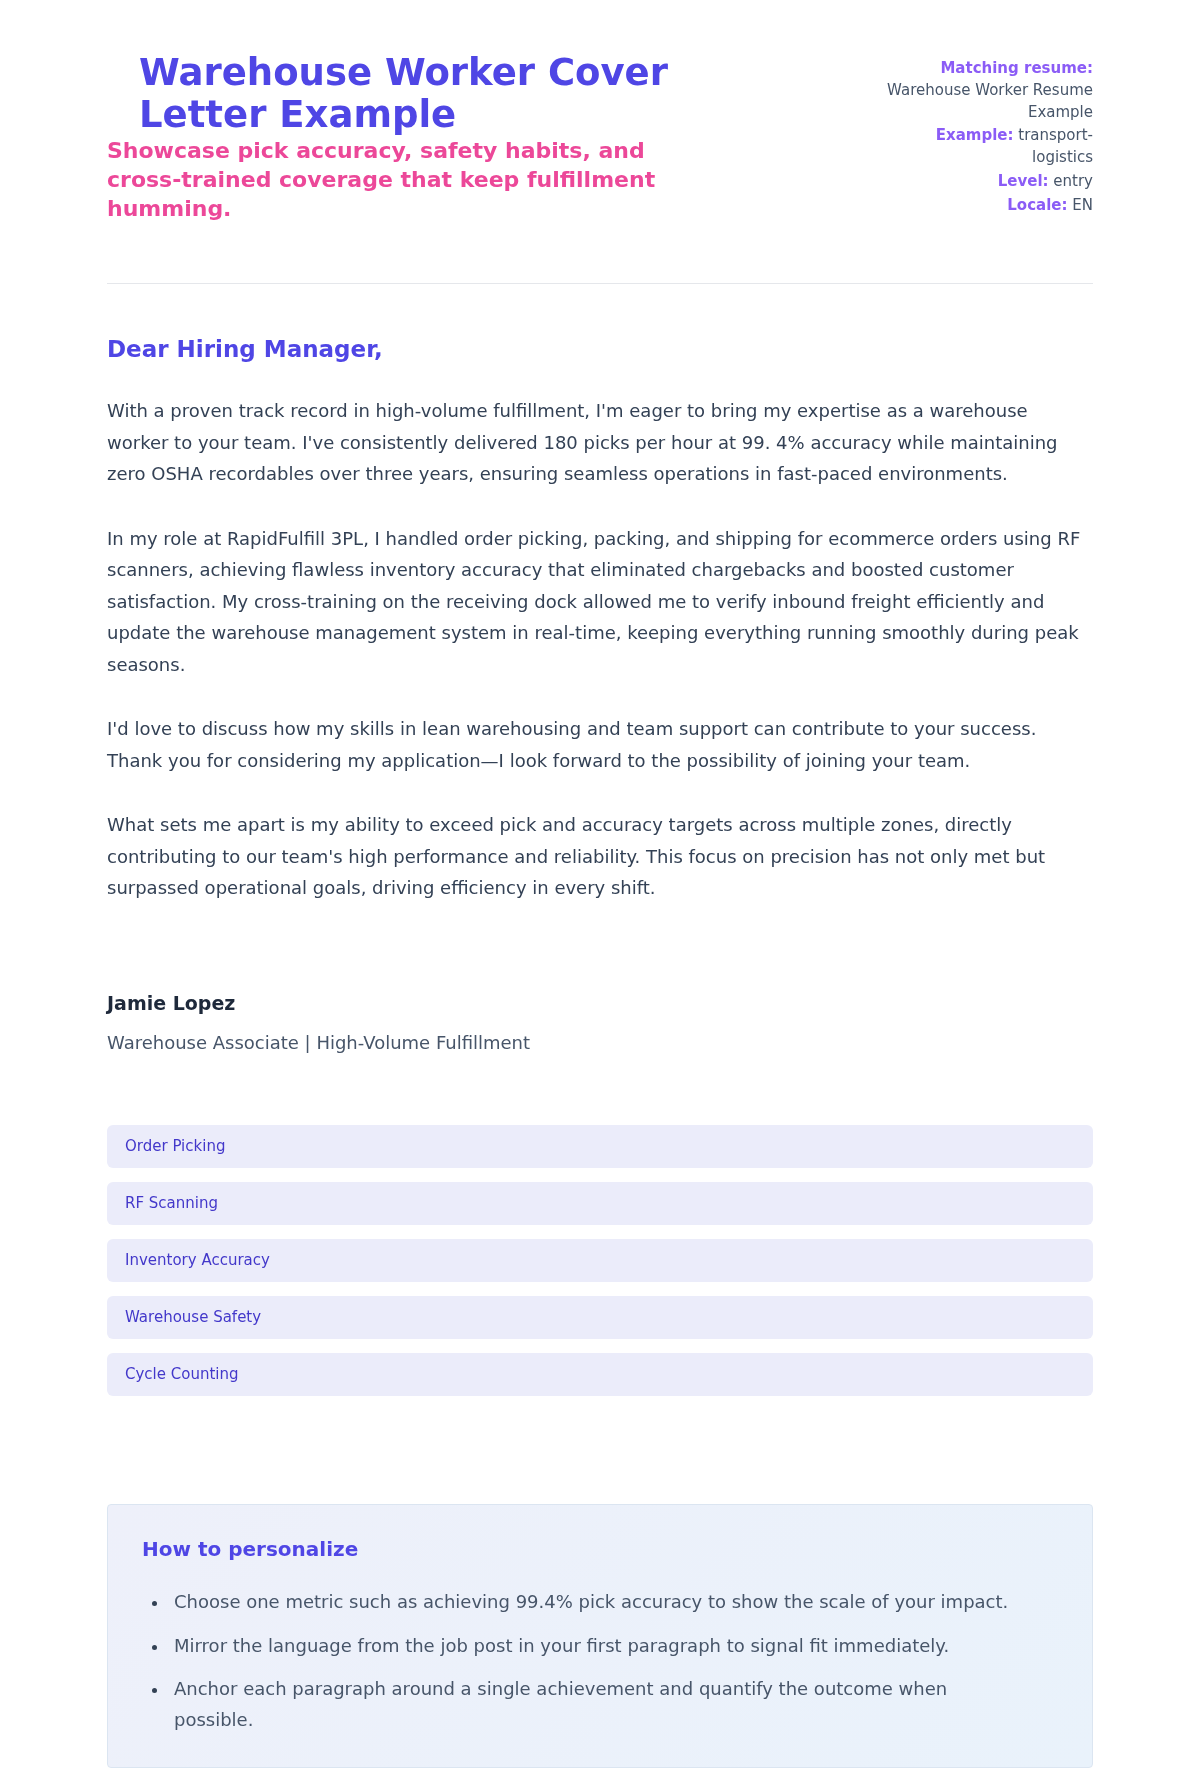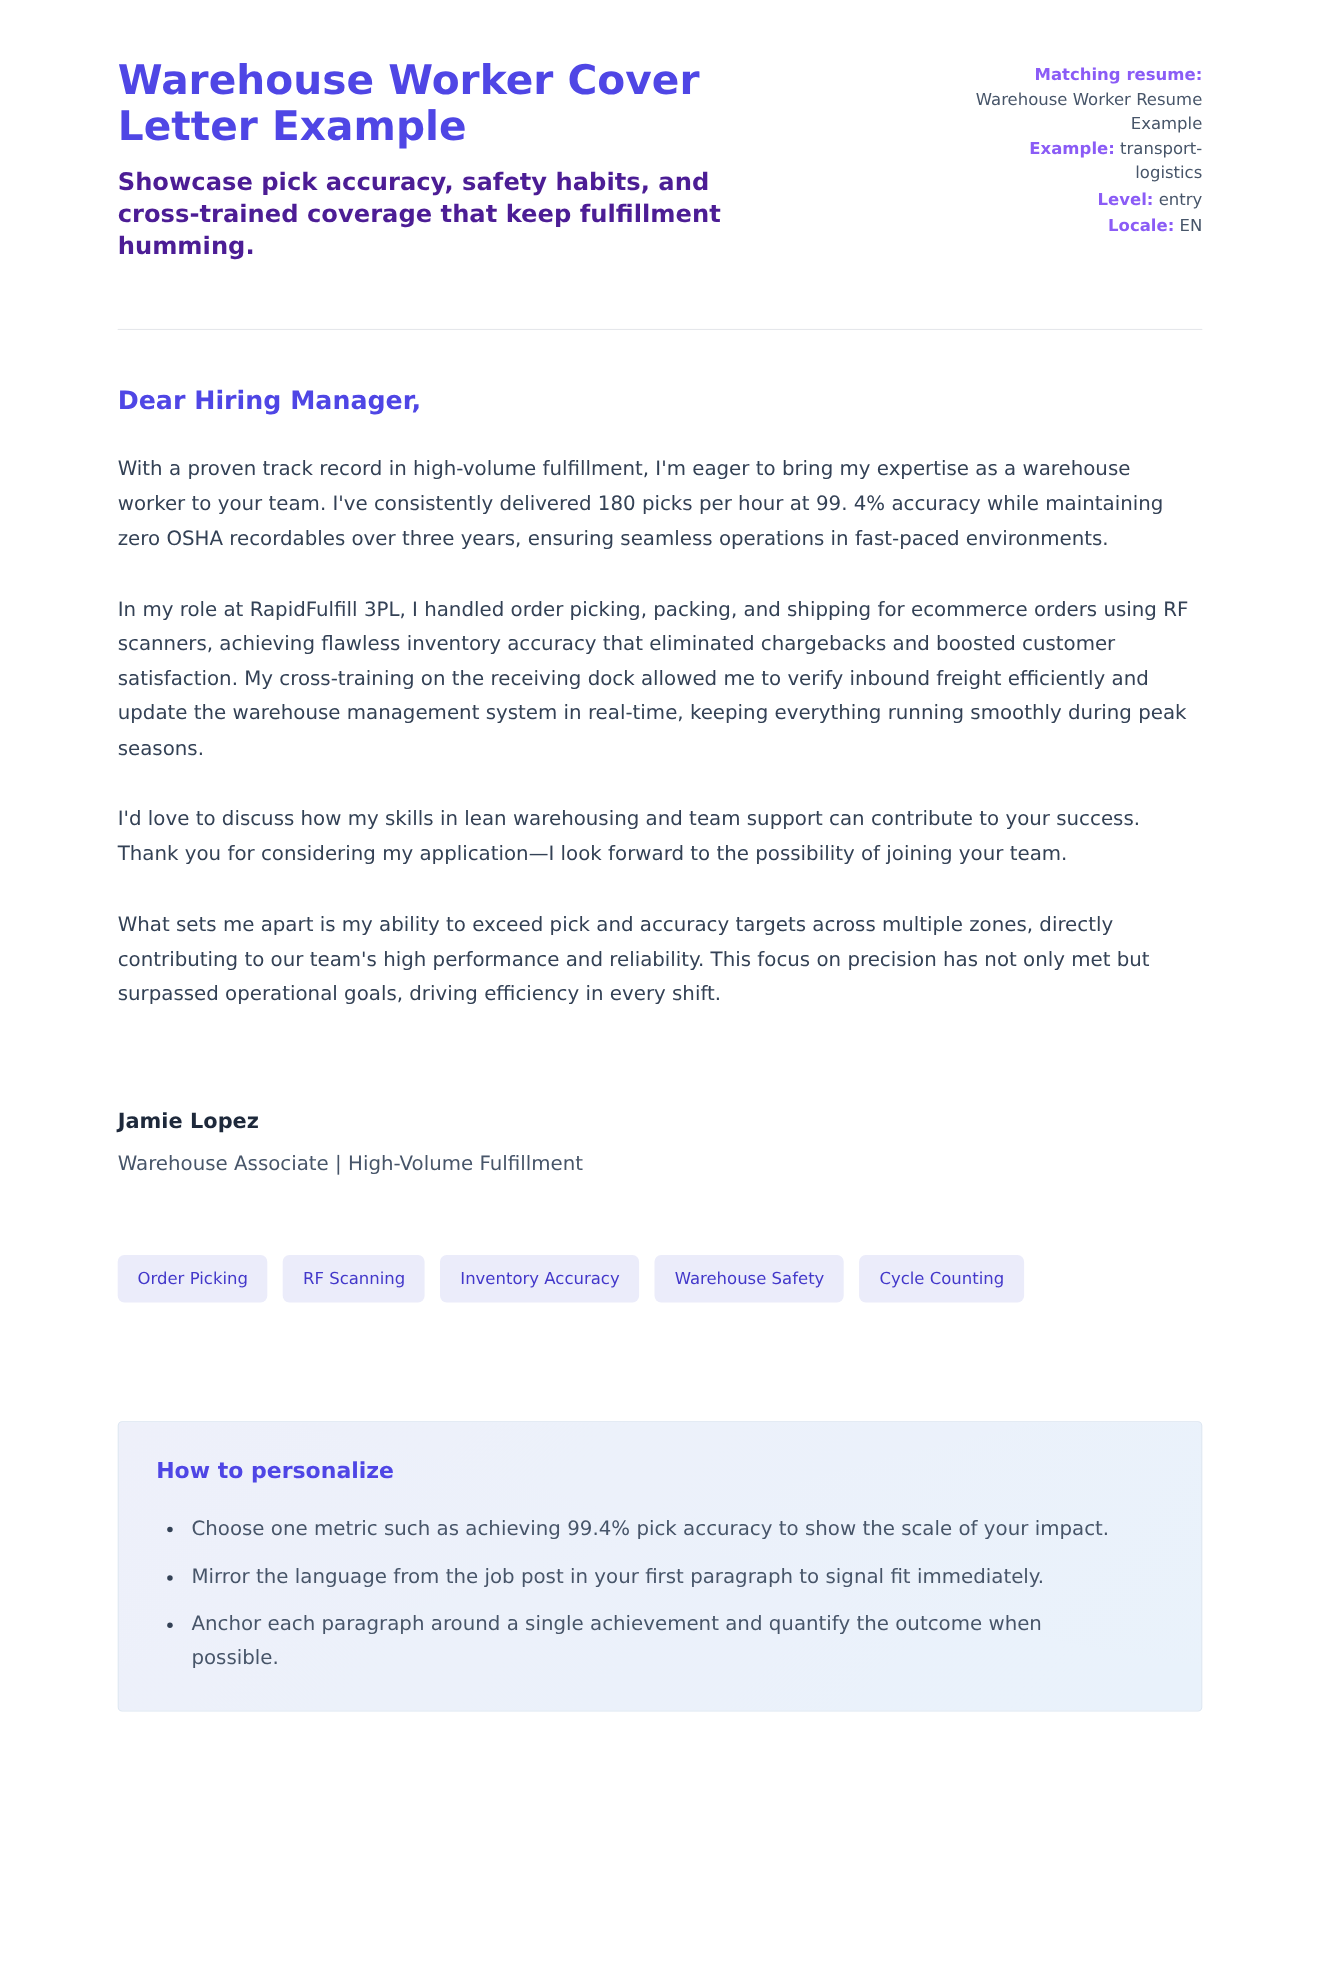--- a/index.html
+++ b/index.html
@@ -20,27 +20,28 @@
   
   .header { display: flex; justify-content: space-between; align-items: flex-start; }
   .title-block { flex: 1 1 auto; }
   .page-title {
     font-size: 37px;
     line-height: 1.14;
     font-weight: bold;
     color: #4f46e5;
     max-width: 620px;
     letter-spacing: 0;
+    margin-left: 32px;
   }
   .page-subtitle {
-    margin-top: 16px;
+    margin-top: 0;
     font-size: 22px;
     line-height: 1.32;
     font-weight: bold;
-    color: #4c1d95;
+    color: #ec4899;
     max-width: 575px;
   }
   .meta-block {
     width: 218px;
     flex: 0 0 auto;
     text-align: right;
     font-size: 15px;
     line-height: 1.45;
     color: #475569;
     padding-top: 6px;
@@ -79,20 +80,21 @@
     font-size: 18px;
     color: #475569;
   }
 
   
   .tags-row {
     margin-top: 72px;
     display: flex;
     flex-wrap: wrap;
     gap: 14px;
+    flex-direction: column;
   }
   .tag {
     background: #ebecfa;
     color: #4338ca;
     font-size: 15px;
     line-height: 1;
     padding: 14px 18px;
     border-radius: 6px;
     white-space: nowrap;
   }

